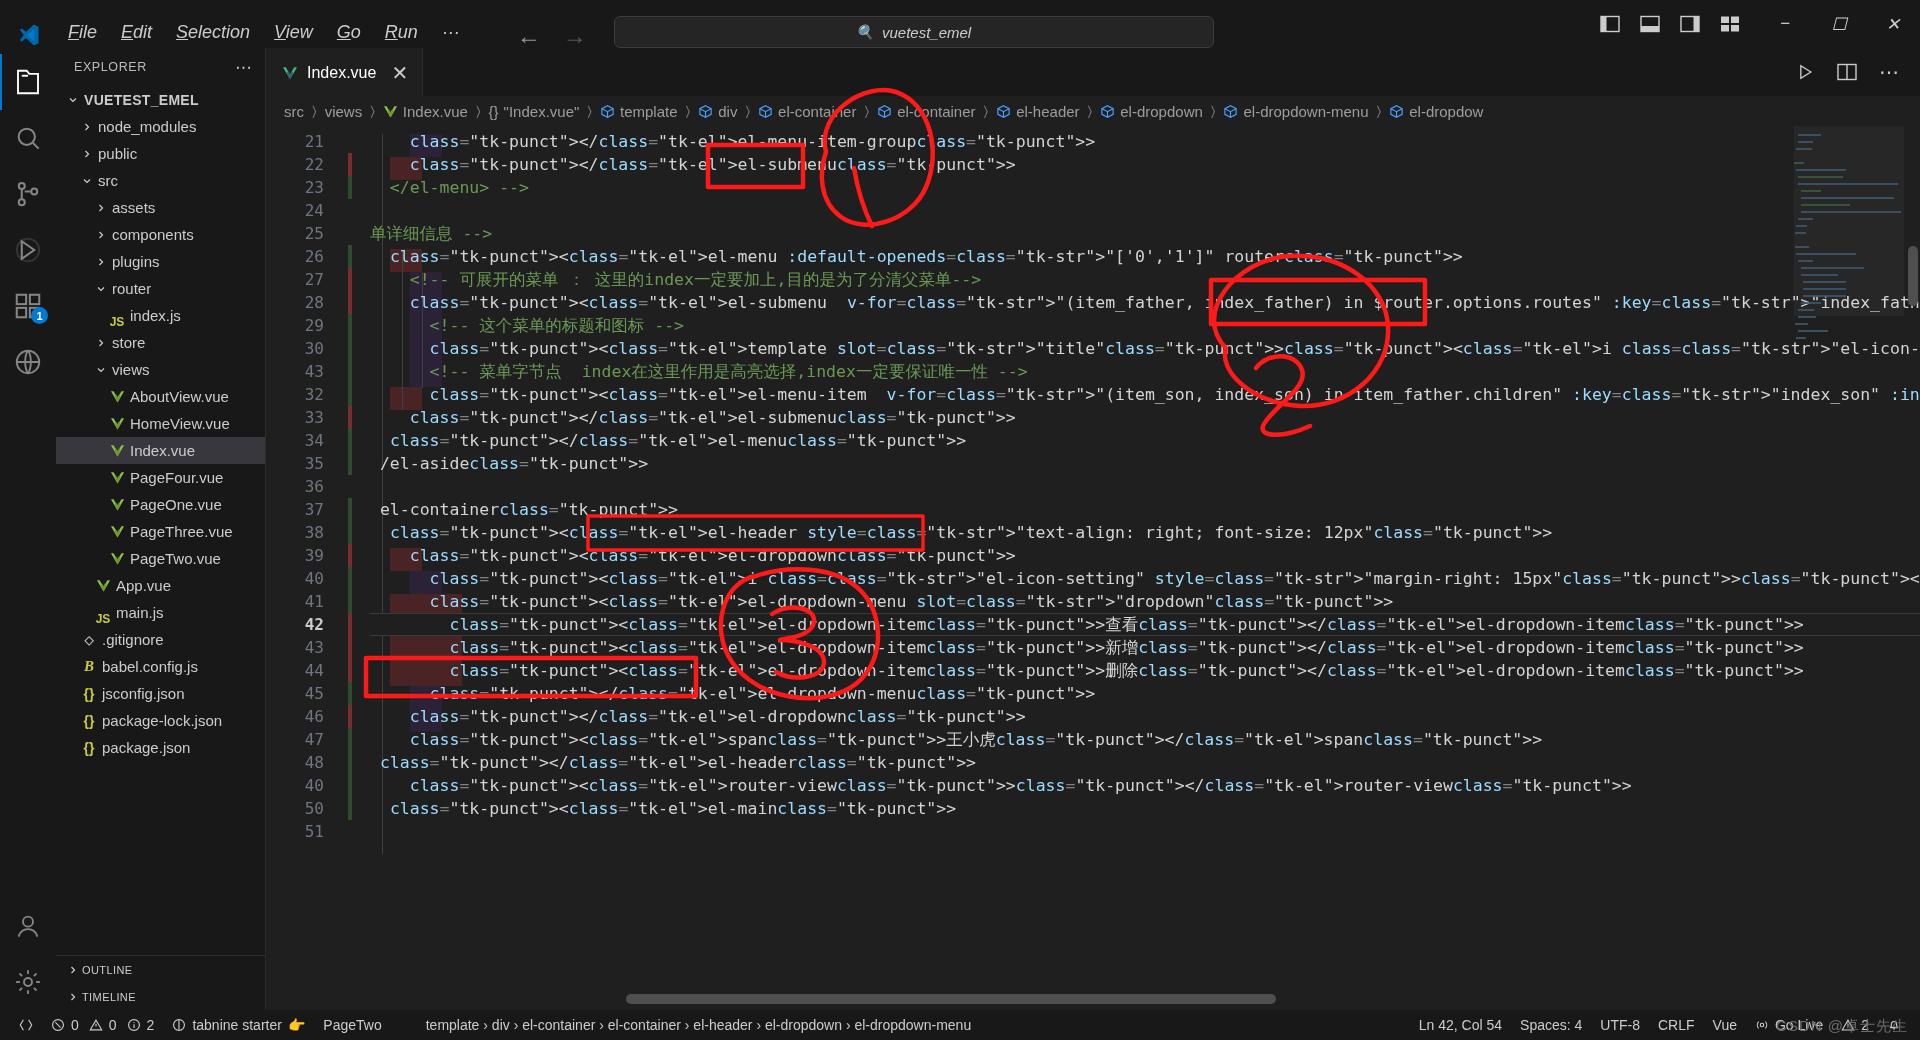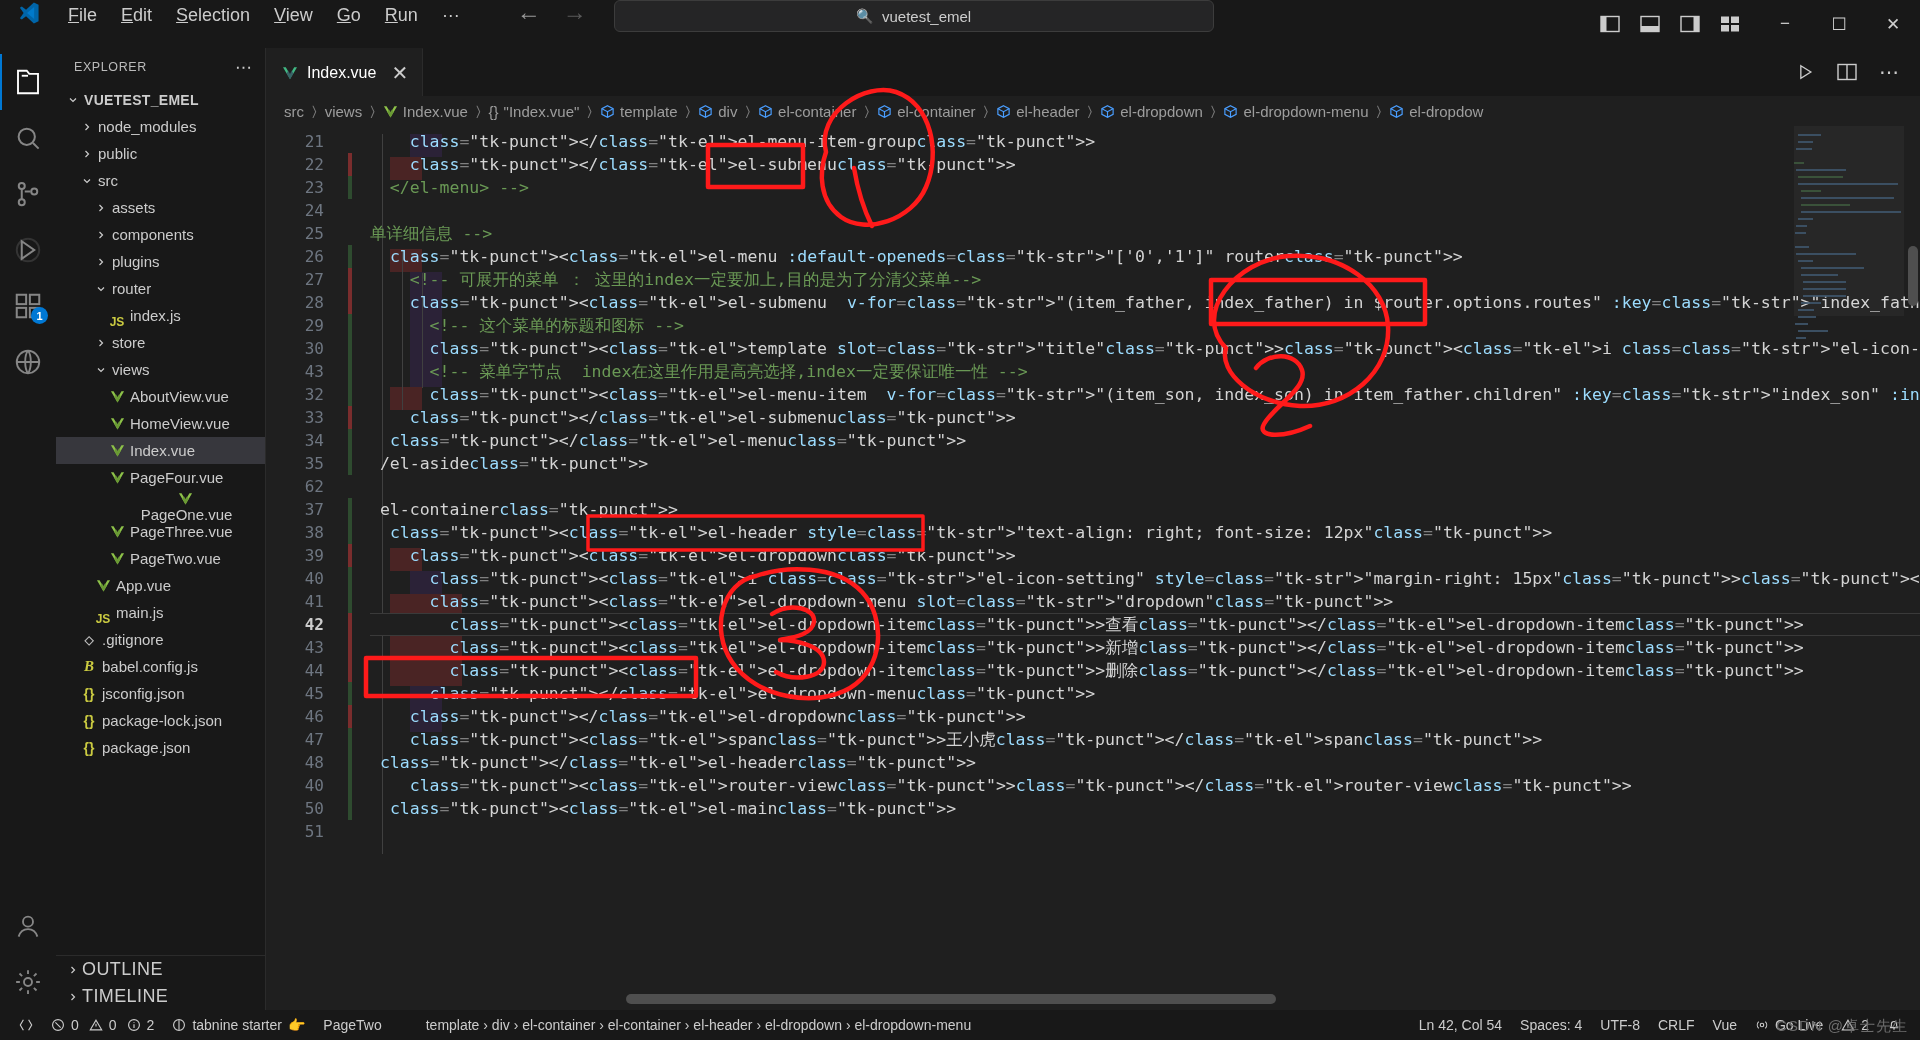--- a/index.html
+++ b/index.html
@@ -7,22 +7,22 @@
     width: 1920px; height: 1040px;
     background: #1e1e1e;
     font-family: "Liberation Sans", sans-serif;
     overflow: hidden;
     -webkit-font-smoothing: antialiased;
   }
   .app { position: relative; width: 1920px; height: 1040px; display: flex; flex-direction: column; background:#1e1e1e; }
 
   
   .titlebar {
-    height: 48px; background: #181818; display: flex; align-items: flex-start;
-    flex: 0 0 48px; color: #cccccc; position: relative; z-index: 5;
+    height: 48px; background: #181818; display: flex; align-items: flex-end;
+    flex: 0 0 48px; color: #cccccc; position: relative; z-index: 5; font-style: italic;
   }
   .vscode-logo { width: 56px; display:flex; align-items:center; justify-content:center; }
   .vscode-logo svg { width: 26px; height: 26px; }
   .menu { display: flex; align-items: center; gap: 0px; }
   .menu-item {
     font-size: 18px; padding: 5px 12px; color: #cccccc; cursor: default; border-radius:4px;
     font-family: "Liberation Sans", sans-serif;
   }
   .menu-item u { text-decoration: underline; }
   .nav-arrows { display:flex; align-items:center; gap: 20px; margin-left: 44px; color:#9a9a9a; }
@@ -76,21 +76,21 @@
   .chev svg { width:12px; height:12px; }
   .ficon { width: 22px; display:inline-flex; align-items:center; justify-content:center; font-size: 12px; font-weight:700; }
   .ficon.js { color:#cbcb41;margin-top:13px; }
   .ficon.vue svg { width: 15px; height: 15px; }
   .ficon.json { color:#cbcb41; font-size: 14px; }
   .ficon.git { color:#bdbdbd; }
   .ficon.babel { color:#cbcb41; font-style: italic; font-family:"Liberation Serif",serif; font-size:15px; }
   .rlabel { padding-left: 2px; }
   .root-label { font-weight: 700; font-size: 14px; letter-spacing: .3px; }
   .sb-bottom { border-top:1px solid #2b2b2b; }
-  .sb-sec { height: 27px; display:flex; align-items:center; font-size: 18px; color:#cccccc; letter-spacing:.4px; }
+  .sb-sec { height: 27px; display:flex; align-items:center; font-size: 11px; color:#cccccc; letter-spacing:.4px; }
 
   
   .editor { flex: 1; display:flex; flex-direction: column; min-width: 0; background:#1f1f1f; position:relative; }
   .tabsrow { height: 48px; background:#181818; display:flex; align-items:stretch; }
   .tab {
     display:flex; align-items:center; gap: 9px; padding: 0 14px 0 16px; background:#1f1f1f;
     color:#ffffff; font-size: 16px; border-right:1px solid #2b2b2b; position:relative;
     border-top: 1px solid #1f1f1f;
   }
   .tab .vicon svg { width:16px; height:16px; display:block; }
@@ -398,21 +398,21 @@
             </div>
             <div class="row" style="padding-left: 50px;">
               <span class="ficon vue">
                 <svg viewBox="0 0 24 24">
                   <path fill="#8dc149" d="M12 21.5 1.5 3.5h4.2L12 14.3l6.3-10.8h4.2L12 21.5z"></path>
                   <path fill="#6a9a34" d="M12 21.5 6.9 12.6 9.4 8.3 12 12.8l2.6-4.5 2.5 4.3L12 21.5z"></path>
                 </svg>
               </span>
               <span class="rlabel">PageFour.vue</span>
             </div>
-            <div class="row" style="padding-left: 50px; flex-direction: column;">
+            <div class="row" style="padding-left: 50px;">
               <span class="ficon vue">
                 <svg viewBox="0 0 24 24">
                   <path fill="#8dc149" d="M12 21.5 1.5 3.5h4.2L12 14.3l6.3-10.8h4.2L12 21.5z"></path>
                   <path fill="#6a9a34" d="M12 21.5 6.9 12.6 9.4 8.3 12 12.8l2.6-4.5 2.5 4.3L12 21.5z"></path>
                 </svg>
               </span>
               <span class="rlabel">PageOne.vue</span>
             </div>
             <div class="row" style="padding-left: 50px;">
               <span class="ficon vue">
@@ -631,21 +631,21 @@
             <div>26</div>
             <div>27</div>
             <div>28</div>
             <div>29</div>
             <div>30</div>
             <div>43</div>
             <div>32</div>
             <div>33</div>
             <div>34</div>
             <div>35</div>
-            <div>62</div>
+            <div>36</div>
             <div>37</div>
             <div>38</div>
             <div>39</div>
             <div>40</div>
             <div>41</div>
             <div class="cur">42</div>
             <div>43</div>
             <div>44</div>
             <div>45</div>
             <div>46</div>

